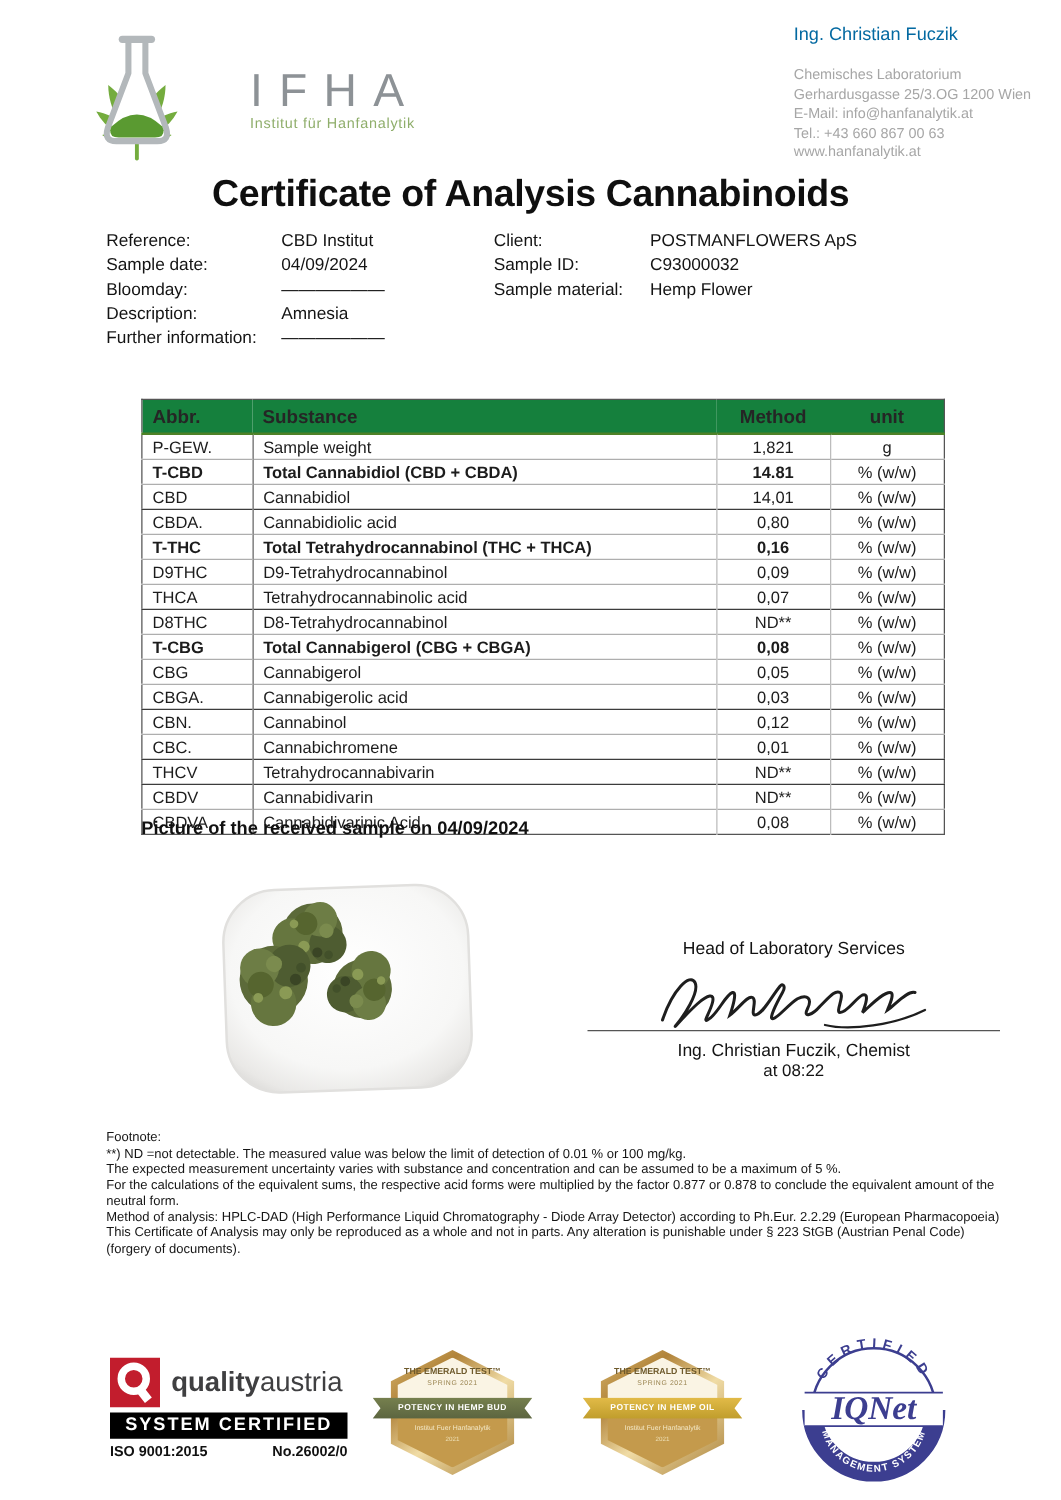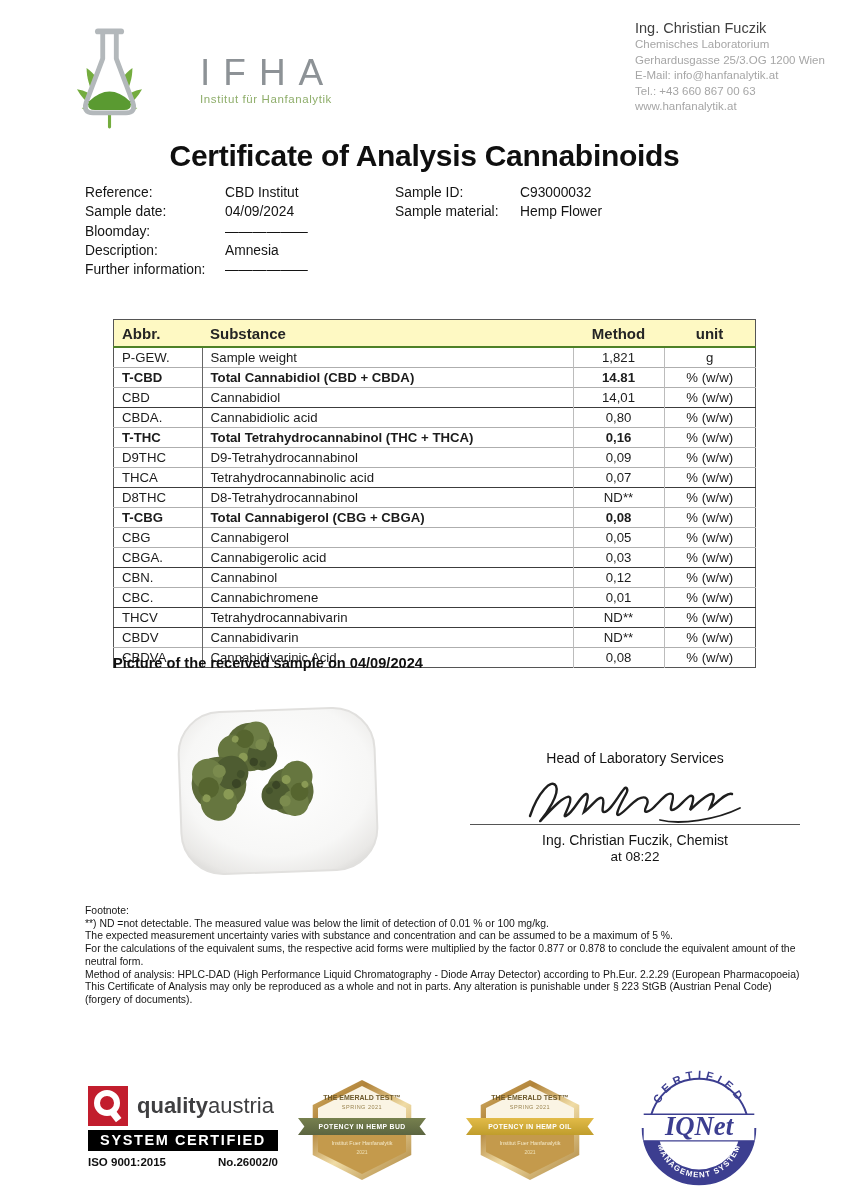--- a/index.html
+++ b/index.html
@@ -5,40 +5,40 @@
   html,body{margin:0;padding:0;background:#fff;}
   .page{position:relative;width:849px;height:1200px;background:#ffffff;overflow:hidden;
         font-family:"Liberation Sans",sans-serif;color:#141414;}
 
   
   .logo{position:absolute;left:30px;top:22px;display:flex;align-items:flex-start;}
   .logo-text{margin-left:10px;margin-top:32px;}
   .brand{font-size:37px;letter-spacing:13px;color:#8d9296;font-weight:400;line-height:38px;}
   .tagline{font-size:11.5px;color:#8fae6b;letter-spacing:0.6px;margin-top:1px;}
   .contact{position:absolute;left:635px;top:20px;width:205px;}
-  .contact-name{font-size:14.5px;color:#404040;margin-bottom:1px;}
+  .contact-name{font-size:14.5px;color:#0369a1;margin-bottom:17px;}
   .contact-line{font-size:11.5px;color:#a6a6a6;line-height:15.5px;}
 
   
   .title{position:absolute;top:139px;left:0;width:100%;text-align:center;
          font-size:30px;font-weight:700;color:#0f0f0f;letter-spacing:-0.3px;}
 
   
   .info-col{position:absolute;top:185px;}
   #info-left{left:85px;}
   #info-right{left:395px;}
   .info-row{height:19.3px;font-size:13.8px;white-space:nowrap;}
   #info-left .info-label{display:inline-block;width:140px;}
   #info-right .info-label{display:inline-block;width:125px;}
   .info-value{color:#141414;}
 
   
   table.results{position:absolute;left:113px;top:319px;width:577px;border-collapse:collapse;
                 table-layout:fixed;border:1.5px solid #555;}
-  table.results th{background:#fef9c3;border-bottom:2px solid #4e8127;color:#252525;
+  table.results th{background:#15803d;border-bottom:2px solid #4e8127;color:#252525;
                    font-size:15px;font-weight:700;text-align:left;padding:3px 8px;height:20px;}
   th.col-result,th.col-unit{text-align:center !important;}
   table.results td{font-size:13.2px;color:#1c1c1c;padding:1px 8px;height:17px;line-height:16px;
                    border-top:1px solid #aeaeae;overflow:hidden;white-space:nowrap;}
   tr.thick td{border-top:1.6px solid #3c3c3c;}
   .col-abbr{width:72px;}
   .col-substance{width:355px;}
   .col-result{width:75px;text-align:center;}
   .col-unit{width:75px;text-align:center;}
   td.col-abbr{border-right:1.2px solid #666;}
@@ -137,20 +137,21 @@
   <div class="title">Certificate of Analysis Cannabinoids</div>
 
   <div class="info-col" id="info-left">
       <div class="info-row"><span class="info-label">Reference:</span><span class="info-value">CBD Institut</span></div>
       <div class="info-row"><span class="info-label">Sample date:</span><span class="info-value">04/09/2024</span></div>
       <div class="info-row"><span class="info-label">Bloomday:</span><span class="info-value">——————</span></div>
       <div class="info-row"><span class="info-label">Description:</span><span class="info-value">Amnesia</span></div>
       <div class="info-row"><span class="info-label">Further information:</span><span class="info-value">——————</span></div>
     </div>
   <div class="info-col" id="info-right">
+      <div class="info-row"><span class="info-label">Client:</span><span class="info-value">POSTMANFLOWERS ApS</span></div>
       <div class="info-row"><span class="info-label">Sample ID:</span><span class="info-value">C93000032</span></div>
       <div class="info-row"><span class="info-label">Sample material:</span><span class="info-value">Hemp Flower</span></div>
     </div>
 
   <table class="results">
     <thead>
       <tr>
         <th class="col-abbr">Abbr.</th>
         <th class="col-substance">Substance</th>
         <th class="col-result">Method</th>

